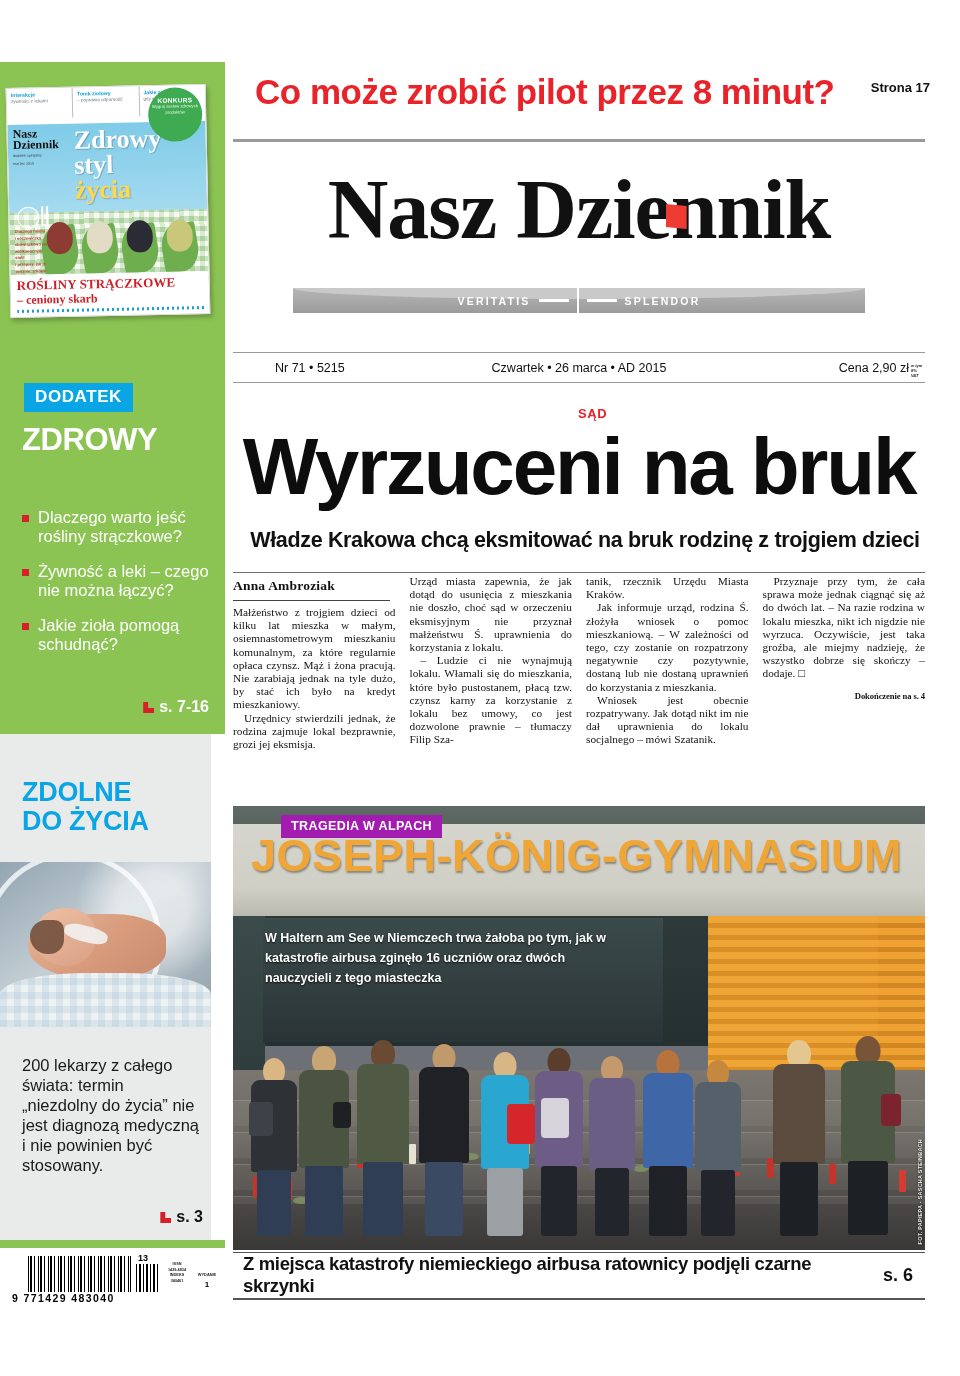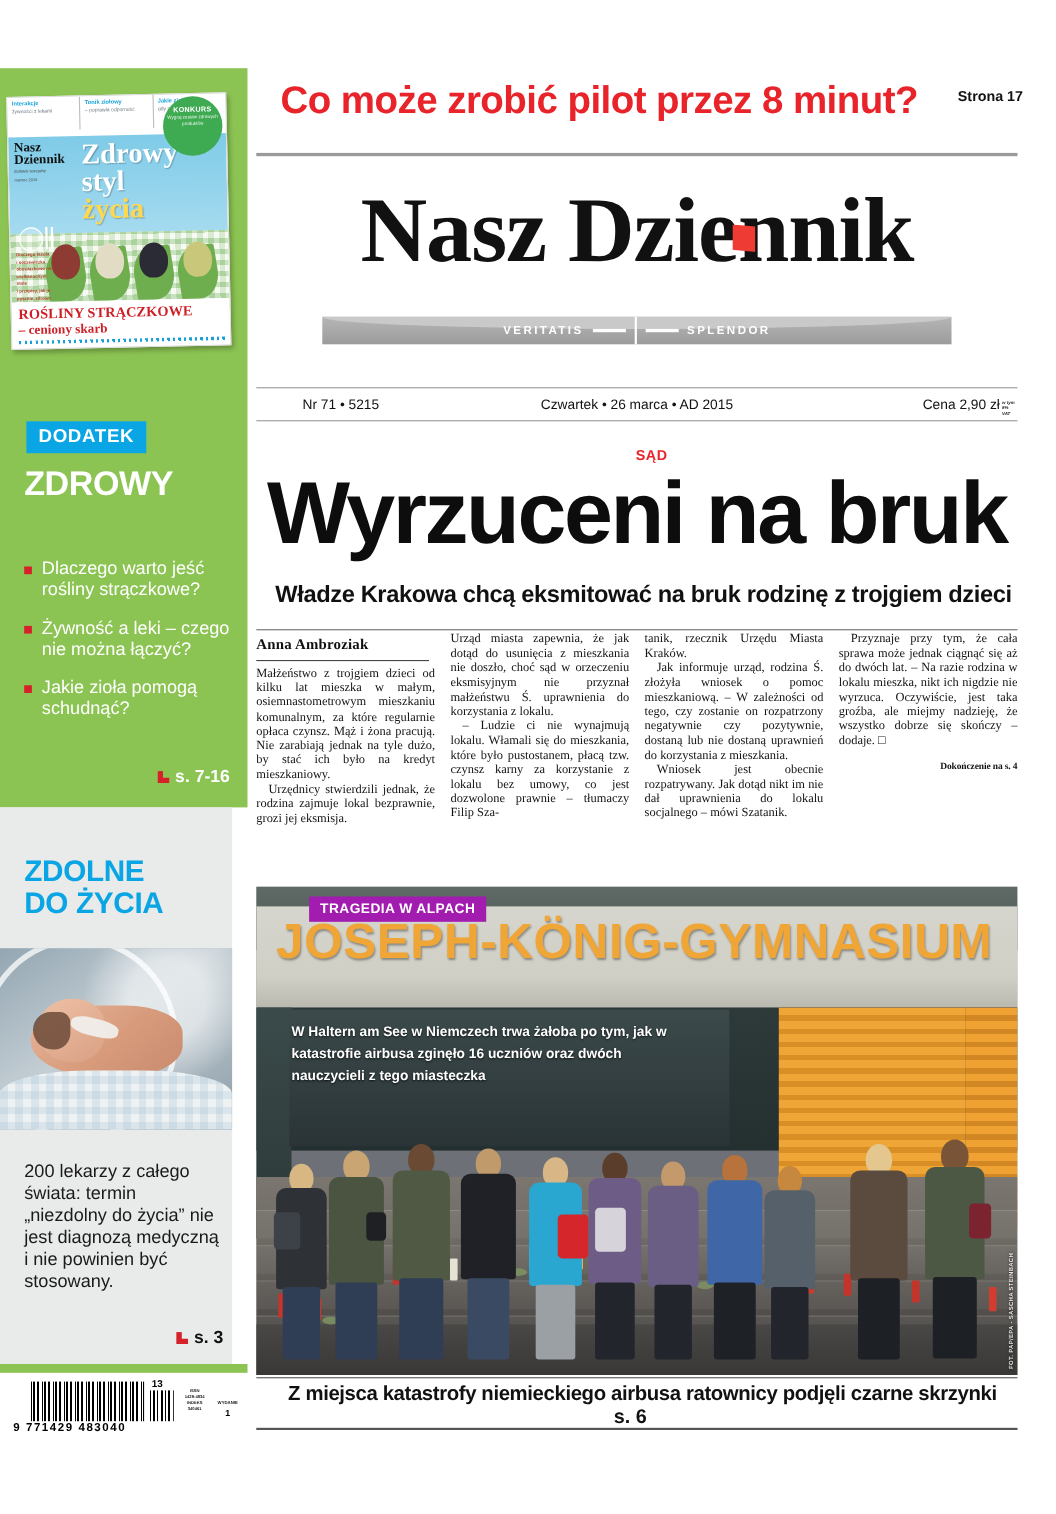--- a/index.html
+++ b/index.html
@@ -317,21 +317,21 @@
   }
   #photo-kicker {
     position: absolute; left: 8px; top: 815px; z-index: 5;
     background: #a21caf; color: #fff; font-size: 12.5px; font-weight: 800;
     letter-spacing: .4px; padding: 4px 10px 5px 10px; margin-left: 48px;
   }
 
   
   #bottom-rule { position: absolute; left: 8px; top: 1252px; width: 692px; height: 1px; background: #555; }
   #bottom-teaser { position: absolute; left: 8px; top: 1256px; width: 692px; height: 38px;
-    display: flex; align-items: center; flex-direction: column; }
+    display: flex; align-items: center; }
   #bottom-teaser .txt { flex: 1; padding-left: 10px; font-size: 18.5px; font-weight: 800; color: #111; letter-spacing: -.35px; }
   #bottom-teaser .pg { padding-right: 12px; font-size: 18px; font-weight: 800; color: #111; }
   #bottom-rule2 { position: absolute; left: 8px; top: 1298px; width: 692px; height: 2px; background: #555; }
 </style>
 </head>
 <body>
 
 <div id="page">
 
   <div id="left-rail">

